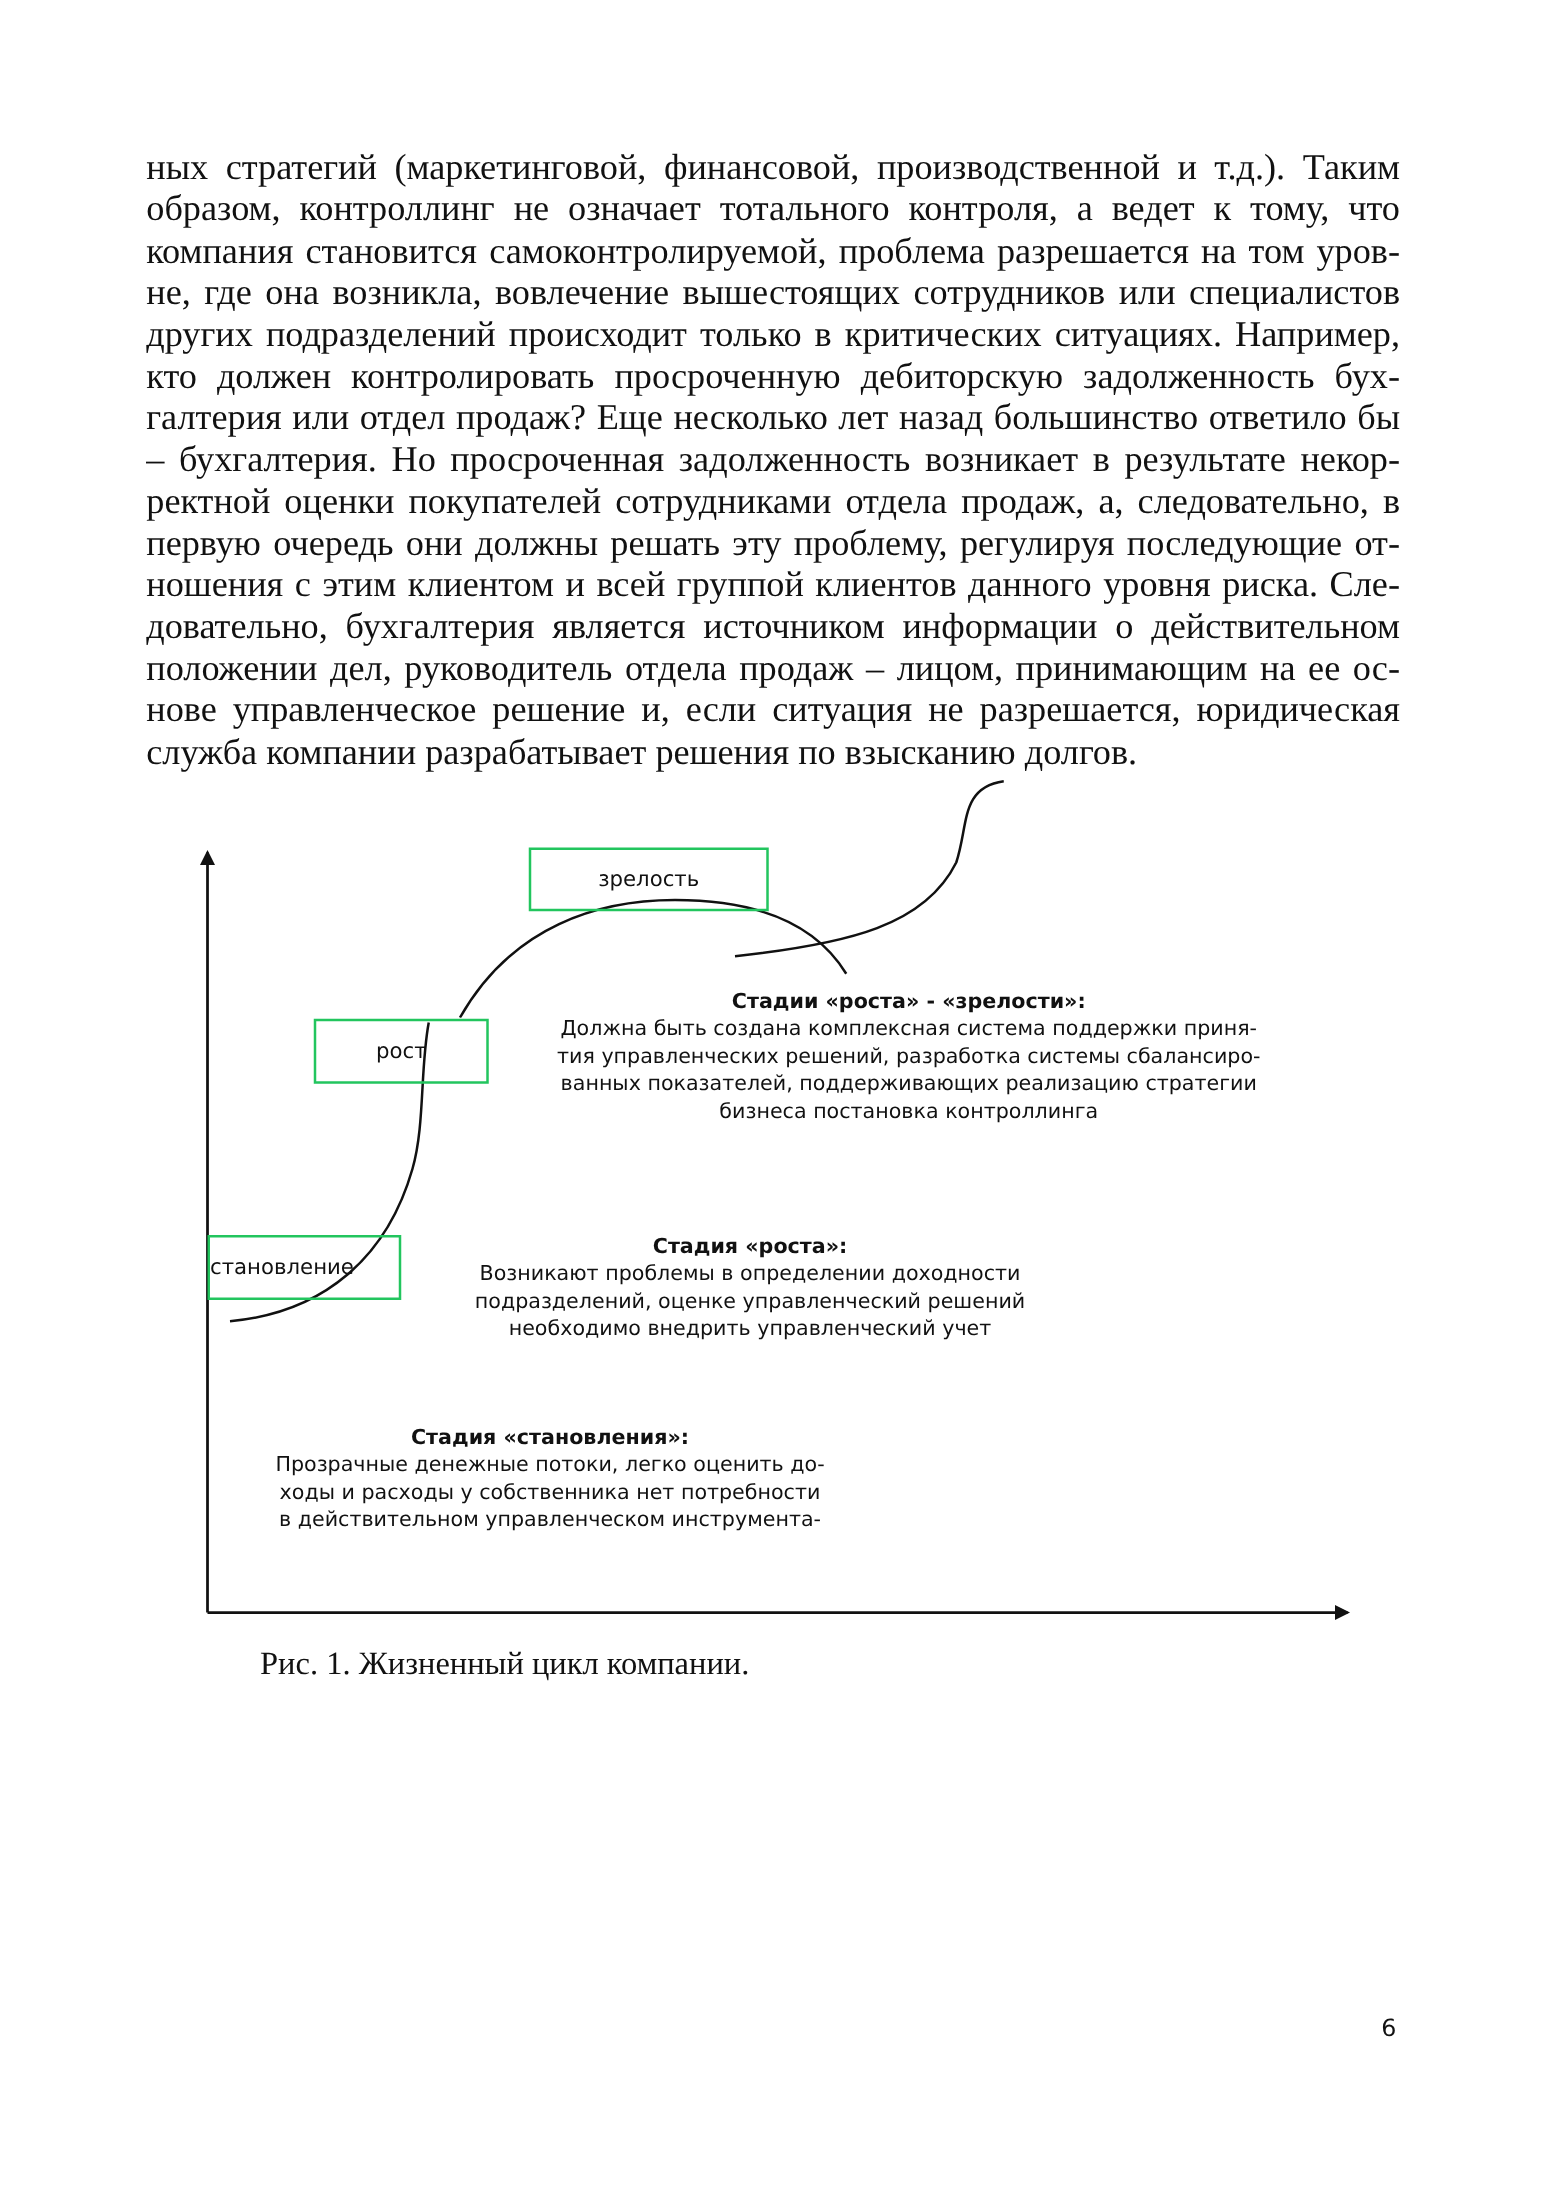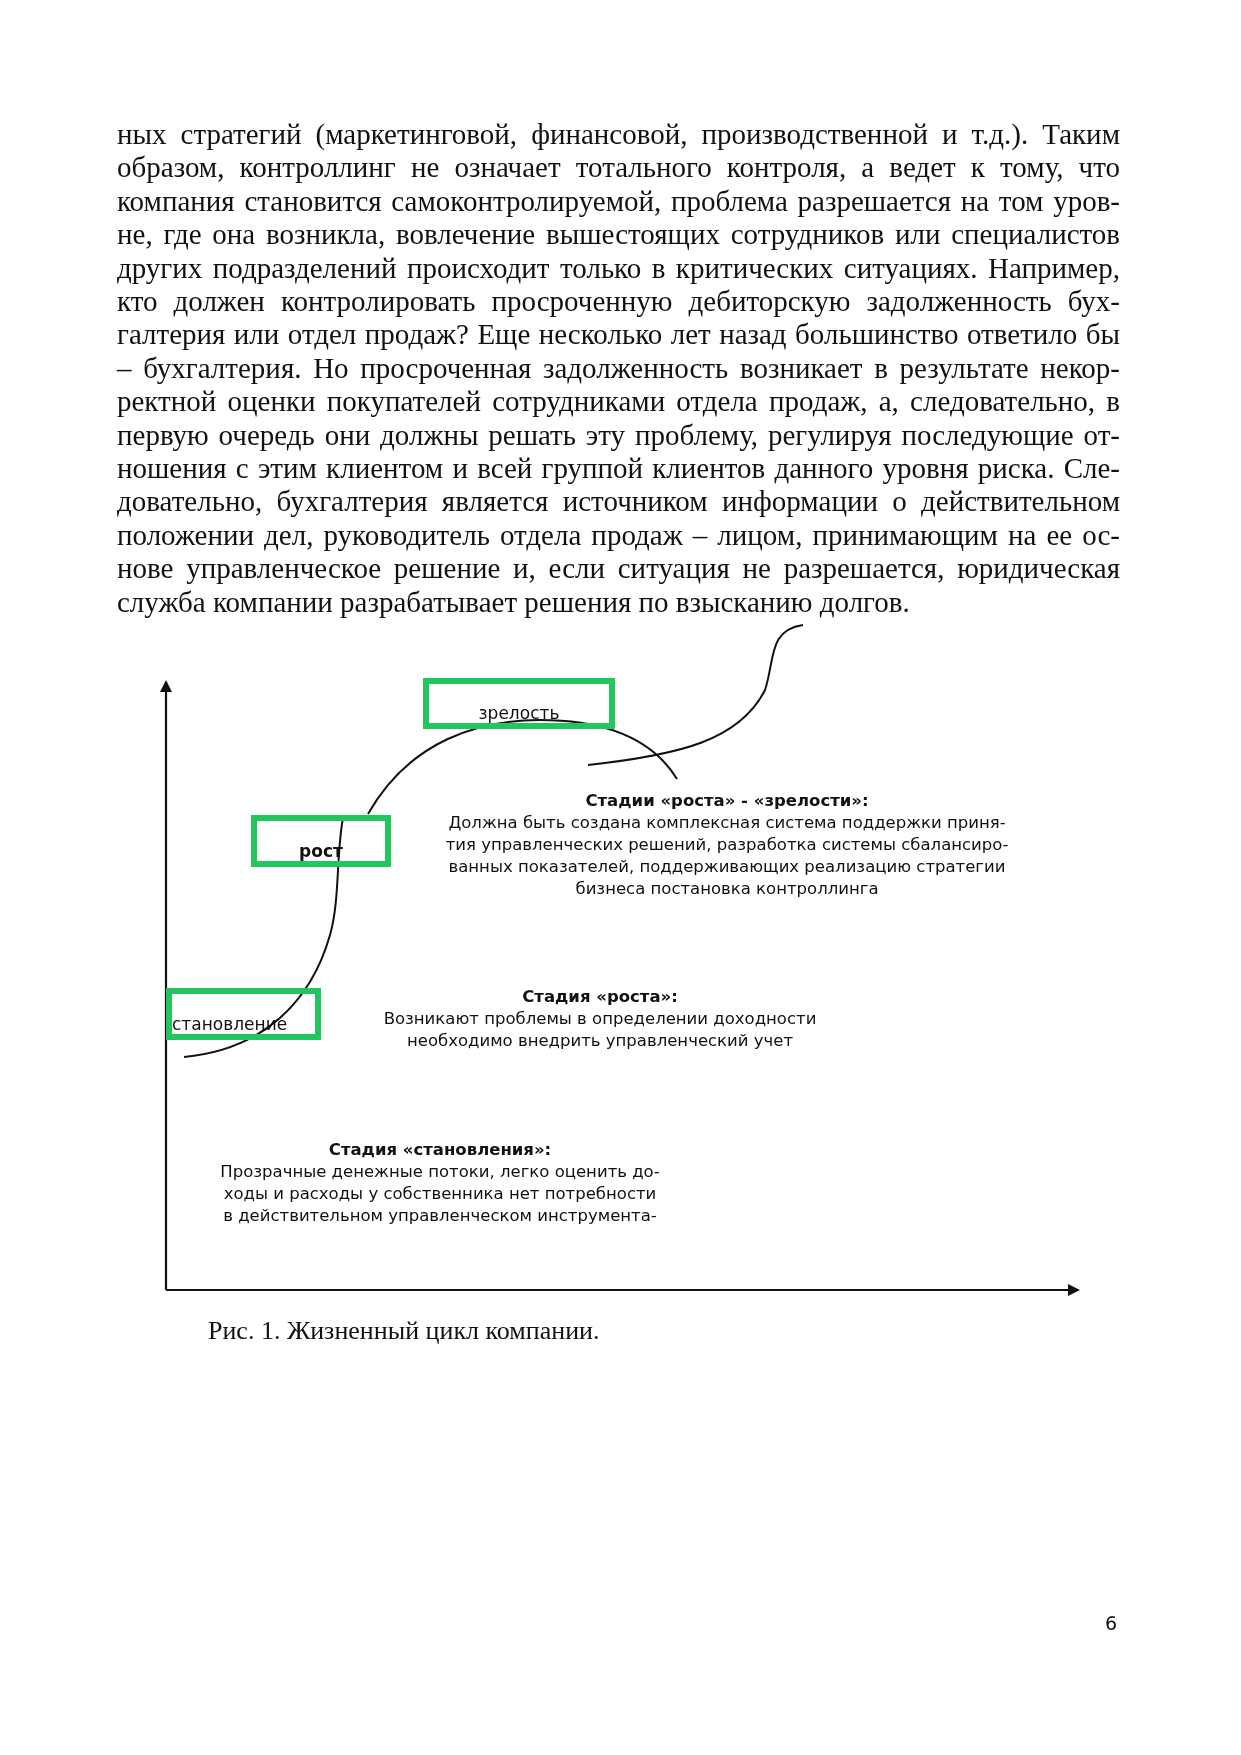--- a/index.html
+++ b/index.html
@@ -7,23 +7,23 @@
   .page { position: absolute; left: 0; top: 0; width: 1241px; height: 1755px; background: #fff; }
   .body-text {
     position: absolute; left: 117px; top: 118px; width: 1003px;
     font-family: "Liberation Serif", serif; font-size: 29px; line-height: 33.4px;
     color: #111; text-align: justify; text-align-last: left;
   }
   .body-text .ln { display: block; text-align: justify; text-align-last: justify; white-space: nowrap; }
   .body-text .ln.last { text-align-last: left; }
   .fig { position: absolute; left: 0; top: 0; width: 1241px; height: 1755px; }
   .box {
-    position: absolute; border: 6px solid #22c55e; background: transparent;
+    position: absolute; border: 2px solid #22c55e; background: transparent;
     font-family: "DejaVu Sans", sans-serif; font-size: 17px; color: #111;
-    display: flex; align-items: flex-end; justify-content: center; box-sizing: border-box;
+    display: flex; align-items: center; justify-content: center; box-sizing: border-box;
   }
   .box.left { justify-content: flex-start; padding-left: 0; }
   .note {
     position: absolute; font-family: "DejaVu Sans", sans-serif; font-size: 16.5px;
     line-height: 22px; color: #111; text-align: center; white-space: nowrap;
   }
   .note .h { font-weight: bold; display: block; }
   .note .l { display: block; }
   .caption {
     position: absolute; left: 208px; top: 1316px;
@@ -68,38 +68,39 @@
       <line x1="166" y1="1290" x2="166" y2="682" stroke="#111" stroke-width="2.2" marker-end="url(#arrowhead)"></line>
       <line x1="166" y1="1290" x2="1078" y2="1290" stroke="#111" stroke-width="2.2" marker-end="url(#arrowhead)"></line>
       <path d="M184,1057 C260,1050 310,1005 330,935 C340,900 336,855 343,818" fill="none" stroke="#111" stroke-width="2"></path>
       <path d="M368,814 C410,740 480,720 540,720 C600,720 650,735 677,779" fill="none" stroke="#111" stroke-width="2"></path>
       <path d="M588,765 C680,755 740,740 765,690 C775,660 768,630 803,625" fill="none" stroke="#111" stroke-width="2"></path>
     </svg>
 
     <div class="box" style="left:423px; top:678px; width:192px; height:51px;">
       <span>зрелость</span>
     </div>
-    <div class="box" style="left:251px; top:815px; width:140px; height:52px;font-weight:bold;">
+    <div class="box" style="left:251px; top:815px; width:140px; height:52px;">
       <span>рост</span>
     </div>
     <div class="box left" style="left:166px; top:988px; width:155px; height:52px;">
       <span>становление</span>
     </div>
 
     <div class="note" style="left:442px; top:790px; width:570px;">
       <span class="h">Стадии «роста» - «зрелости»:</span>
       <span class="l">Должна быть создана комплексная система поддержки приня-</span>
       <span class="l">тия управленческих решений, разработка системы сбалансиро-</span>
       <span class="l">ванных показателей, поддерживающих реализацию стратегии</span>
       <span class="l">бизнеса постановка контроллинга</span>
     </div>
 
     <div class="note" style="left:370px; top:986px; width:460px;">
       <span class="h">Стадия «роста»:</span>
       <span class="l">Возникают проблемы в определении доходности</span>
+      <span class="l">подразделений, оценке управленческий решений</span>
       <span class="l">необходимо внедрить управленческий учет</span>
     </div>
 
     <div class="note" style="left:210px; top:1139px; width:460px;">
       <span class="h">Стадия «становления»:</span>
       <span class="l">Прозрачные денежные потоки, легко оценить до-</span>
       <span class="l">ходы и расходы  у собственника нет потребности</span>
       <span class="l">в действительном  управленческом инструмента-</span>
     </div>
 

